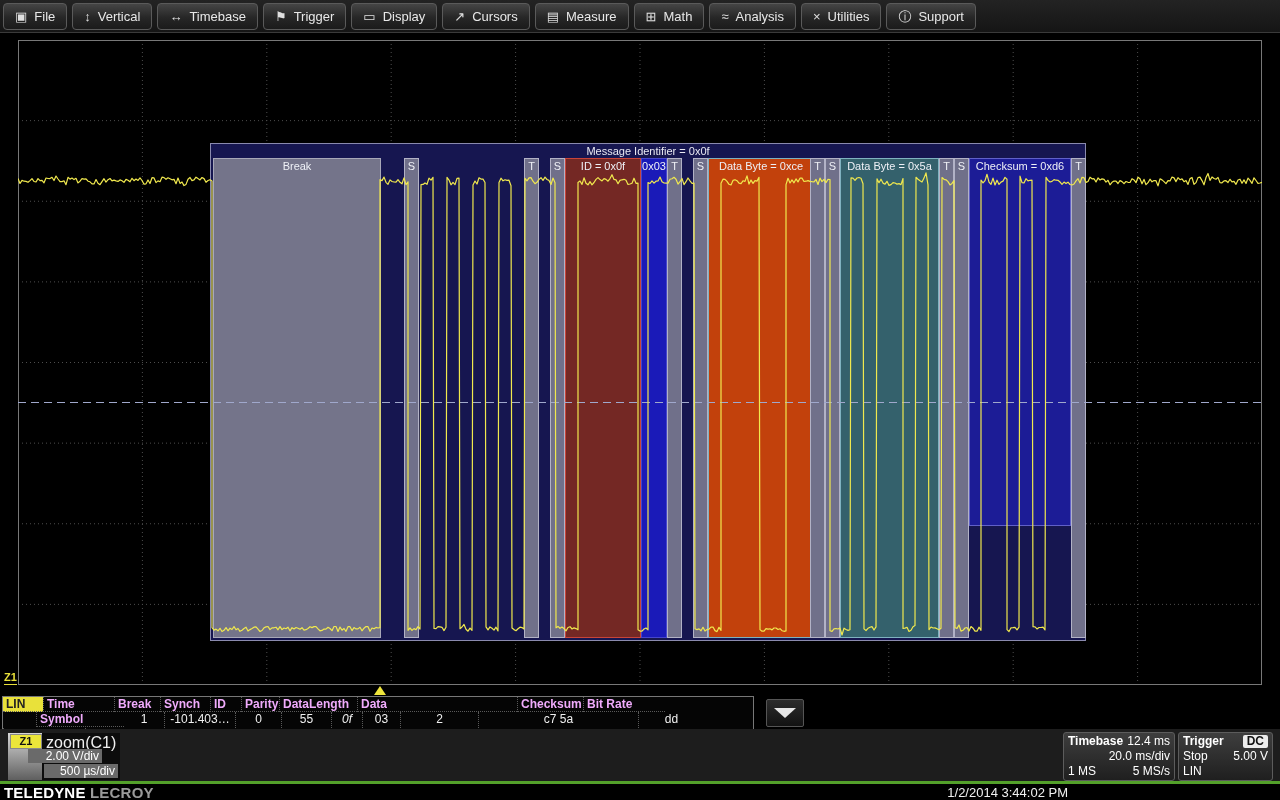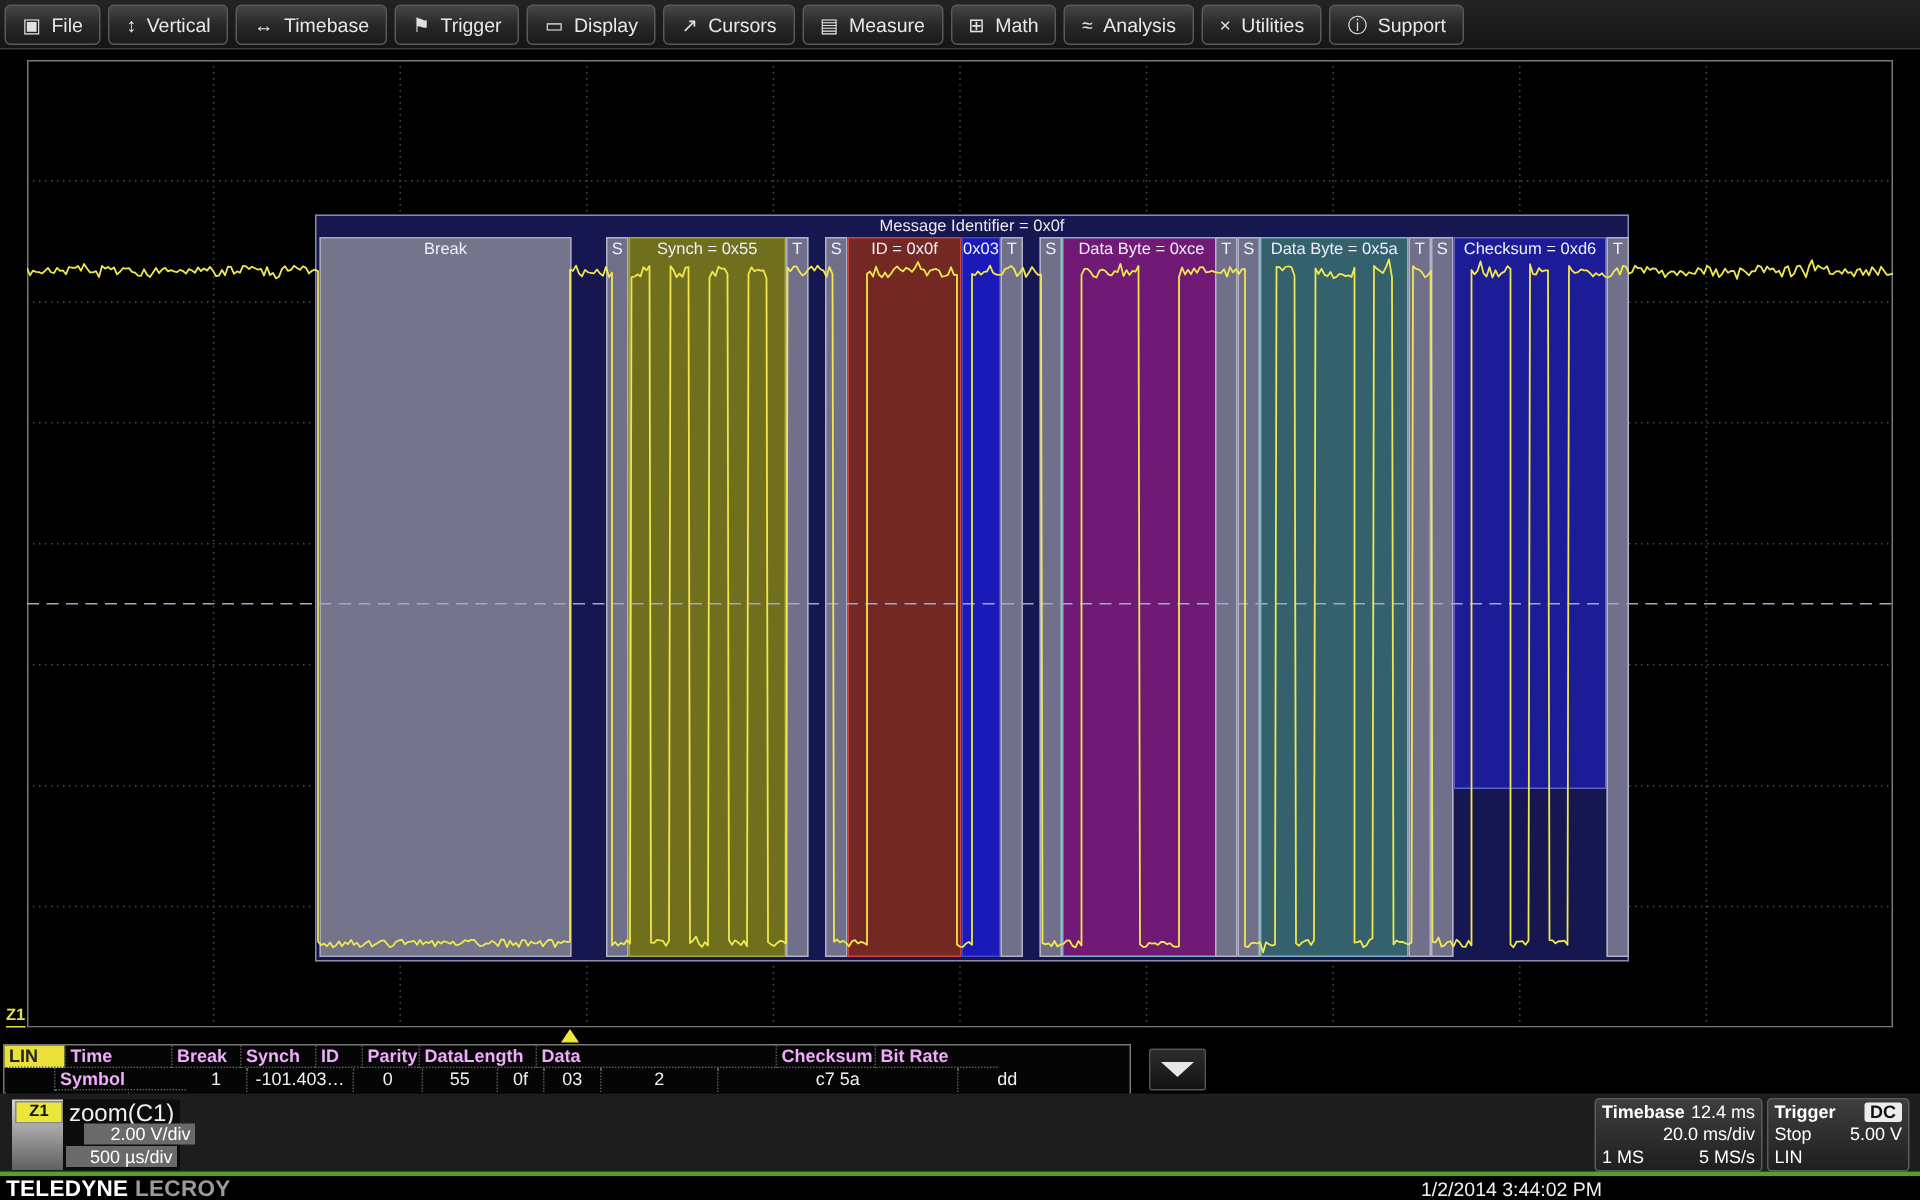--- a/index.html
+++ b/index.html
@@ -29,21 +29,21 @@
   .vcell{height:16px;box-sizing:border-box;color:#f0f0f0;font-size:12px;line-height:15px;text-align:center;white-space:nowrap;overflow:hidden;}
   #tbl-expand{position:absolute;left:766px;top:699px;width:36px;height:26px;background:linear-gradient(#2c2c2c,#121212);border:1px solid #555;border-radius:2px;display:flex;align-items:center;justify-content:center;}
   #tbl-expand .tri{width:0;height:0;border-left:11px solid transparent;border-right:11px solid transparent;border-top:10px solid #e6e6e6;}
 
   
   #bottomstrip{position:absolute;left:0;top:729px;width:1280px;height:52px;background:#1d1d1d;}
   #zbox{position:absolute;left:8px;top:733px;width:112px;height:47px;background:#0c0c0c;}
   #zbox .grad{position:absolute;left:0;top:0;width:34px;height:47px;background:linear-gradient(#d6d6d6,#5f5f5f);}
   #zbox .badge{position:absolute;left:2px;top:1px;width:30px;height:13px;background:#ece63a;color:#111;font-size:11px;font-weight:bold;text-align:center;line-height:13px;border:1px solid #888;}
   #zbox .src{position:absolute;left:38px;top:1px;width:72px;color:#f0f0f0;font-size:16px;}
-  #zbox .l2{position:absolute;left:48px;top:16px;width:74px;background:#6a6a6a;color:#fff;font-size:12px;text-align:right;padding-right:3px;box-sizing:border-box;}
+  #zbox .l2{position:absolute;left:20px;top:16px;width:74px;background:#6a6a6a;color:#fff;font-size:12px;text-align:right;padding-right:3px;box-sizing:border-box;}
   #zbox .l3{position:absolute;left:36px;top:31px;width:74px;background:#6a6a6a;color:#fff;font-size:12px;text-align:right;padding-right:3px;box-sizing:border-box;}
   .descbox{position:absolute;top:732px;height:49px;background:linear-gradient(#3e3e3e,#1f1f1f);border:1px solid #5c5c5c;border-radius:3px;box-sizing:border-box;color:#fff;font-size:12px;padding:1px 4px;}
   .descbox .row{display:flex;justify-content:space-between;line-height:15px;}
   .descbox .ttl{font-weight:bold;}
   #tbox{left:1063px;width:112px;}
   #trbox{left:1178px;width:95px;}
   .dc-badge{background:#ececec;color:#111;font-size:12px;font-weight:bold;padding:0 4px;border-radius:2px;line-height:13px;align-self:center;}
 
   
   #greenline{position:absolute;left:0;top:781px;width:1280px;height:3px;background:#53a02a;}
@@ -125,42 +125,39 @@
         <rect x="0.5" y="0.5" width="1243" height="644" fill="none" stroke="#787878"></rect>
       </svg>
     <div id="band" style="left: 210px; top: 109px; width: 876px; height: 498px; background: rgb(22, 22, 80); border-color: rgb(138, 138, 174);">
       <div id="banner">Message Identifier = 0x0f</div>
     <div class="seg seg-break" style="left: 2px; top: 14px; width: 168px; height: 480px; background: rgb(116, 116, 138); border-color: rgb(168, 168, 184);">
           <div class="seg-label">Break</div>
         </div>
         <div class="seg seg-st" style="left: 193px; top: 14px; width: 15px; height: 480px; background: rgb(112, 112, 138); border-color: rgb(178, 178, 198);">
           <div class="seg-label">S</div>
         </div>
-        <div class="seg seg-synch" style="left: 208px; top: 14px; width: 105px; height: 480px; background: rgb(111, 111, 29); border-color: rgb(168, 168, 56);">
-          <div class="seg-label">Synch = 0x55</div>
-        </div>
         <div class="seg seg-st" style="left: 313px; top: 14px; width: 15px; height: 480px; background: rgb(112, 112, 138); border-color: rgb(178, 178, 198);">
           <div class="seg-label">T</div>
         </div>
         <div class="seg seg-st" style="left: 339px; top: 14px; width: 15px; height: 480px; background: rgb(112, 112, 138); border-color: rgb(178, 178, 198);">
           <div class="seg-label">S</div>
         </div>
         <div class="seg seg-id" style="left: 354px; top: 14px; width: 76px; height: 480px; background: rgb(116, 40, 36); border-color: rgb(200, 68, 58);">
           <div class="seg-label">ID = 0x0f</div>
         </div>
         <div class="seg seg-parity" style="left: 430px; top: 14px; width: 26px; height: 480px; background: rgb(26, 26, 184); border-color: rgb(70, 70, 204);">
           <div class="seg-label">0x03</div>
         </div>
         <div class="seg seg-st" style="left: 456px; top: 14px; width: 15px; height: 480px; background: rgb(112, 112, 138); border-color: rgb(178, 178, 198);">
           <div class="seg-label">T</div>
         </div>
         <div class="seg seg-st" style="left: 482px; top: 14px; width: 15px; height: 480px; background: rgb(112, 112, 138); border-color: rgb(178, 178, 198);">
           <div class="seg-label">S</div>
         </div>
-        <div class="seg seg-data" style="left: 497px; top: 14px; width: 106px; height: 480px; background: #701a75; border-color: rgb(127, 178, 192);">
+        <div class="seg seg-data" style="left: 497px; top: 14px; width: 106px; height: 480px; background: #c2410c; border-color: rgb(127, 178, 192);">
           <div class="seg-label">Data Byte = 0xce</div>
         </div>
         <div class="seg seg-st" style="left: 599px; top: 14px; width: 15px; height: 480px; background: rgb(112, 112, 138); border-color: rgb(178, 178, 198);">
           <div class="seg-label">T</div>
         </div>
         <div class="seg seg-st" style="left: 614px; top: 14px; width: 15px; height: 480px; background: rgb(112, 112, 138); border-color: rgb(178, 178, 198);">
           <div class="seg-label">S</div>
         </div>
         <div class="seg seg-data" style="left: 629px; top: 14px; width: 99px; height: 480px; background: rgb(52, 97, 108); border-color: rgb(127, 178, 192);">
           <div class="seg-label">Data Byte = 0x5a</div>
@@ -196,21 +193,21 @@
       <div class="hcell sep" style="width: 38px;">Parity</div>
       <div class="hcell sep" style="width: 78px;">DataLength</div>
       <div class="hcell sep" style="width: 160px;">Data</div>
       <div class="hcell sep" style="width: 66px;">Checksum</div>
       <div class="hcell sep" style="width: 82px;">Bit Rate</div>
       <div class="hcell sep" style="width: 88px; margin-left: 33px;">Symbol</div>
       <div class="vcell" style="width: 40px;">1</div>
       <div class="vcell sep" style="width: 71px;">-101.403…</div>
       <div class="vcell sep" style="width: 46px;">0</div>
       <div class="vcell sep" style="width: 50px;">55</div>
-      <div class="vcell sep" style="width: 31px;">0f</div>
+      <div class="vcell sep" style="width: 31px; font-style: italic;">0f</div>
       <div class="vcell sep" style="width: 38px;">03</div>
       <div class="vcell sep" style="width: 78px;">2</div>
       <div class="vcell sep" style="width: 160px;">c7 5a</div>
       <div class="vcell sep" style="width: 66px;">dd</div>
       <div class="vcell sep" style="width: 82px;">19.034 kbit/s</div>
       <div class="vcell sep" style="width: 88px;"></div>
     </div>
   <div id="tbl-expand">
       <div class="tri"></div>
     </div>

